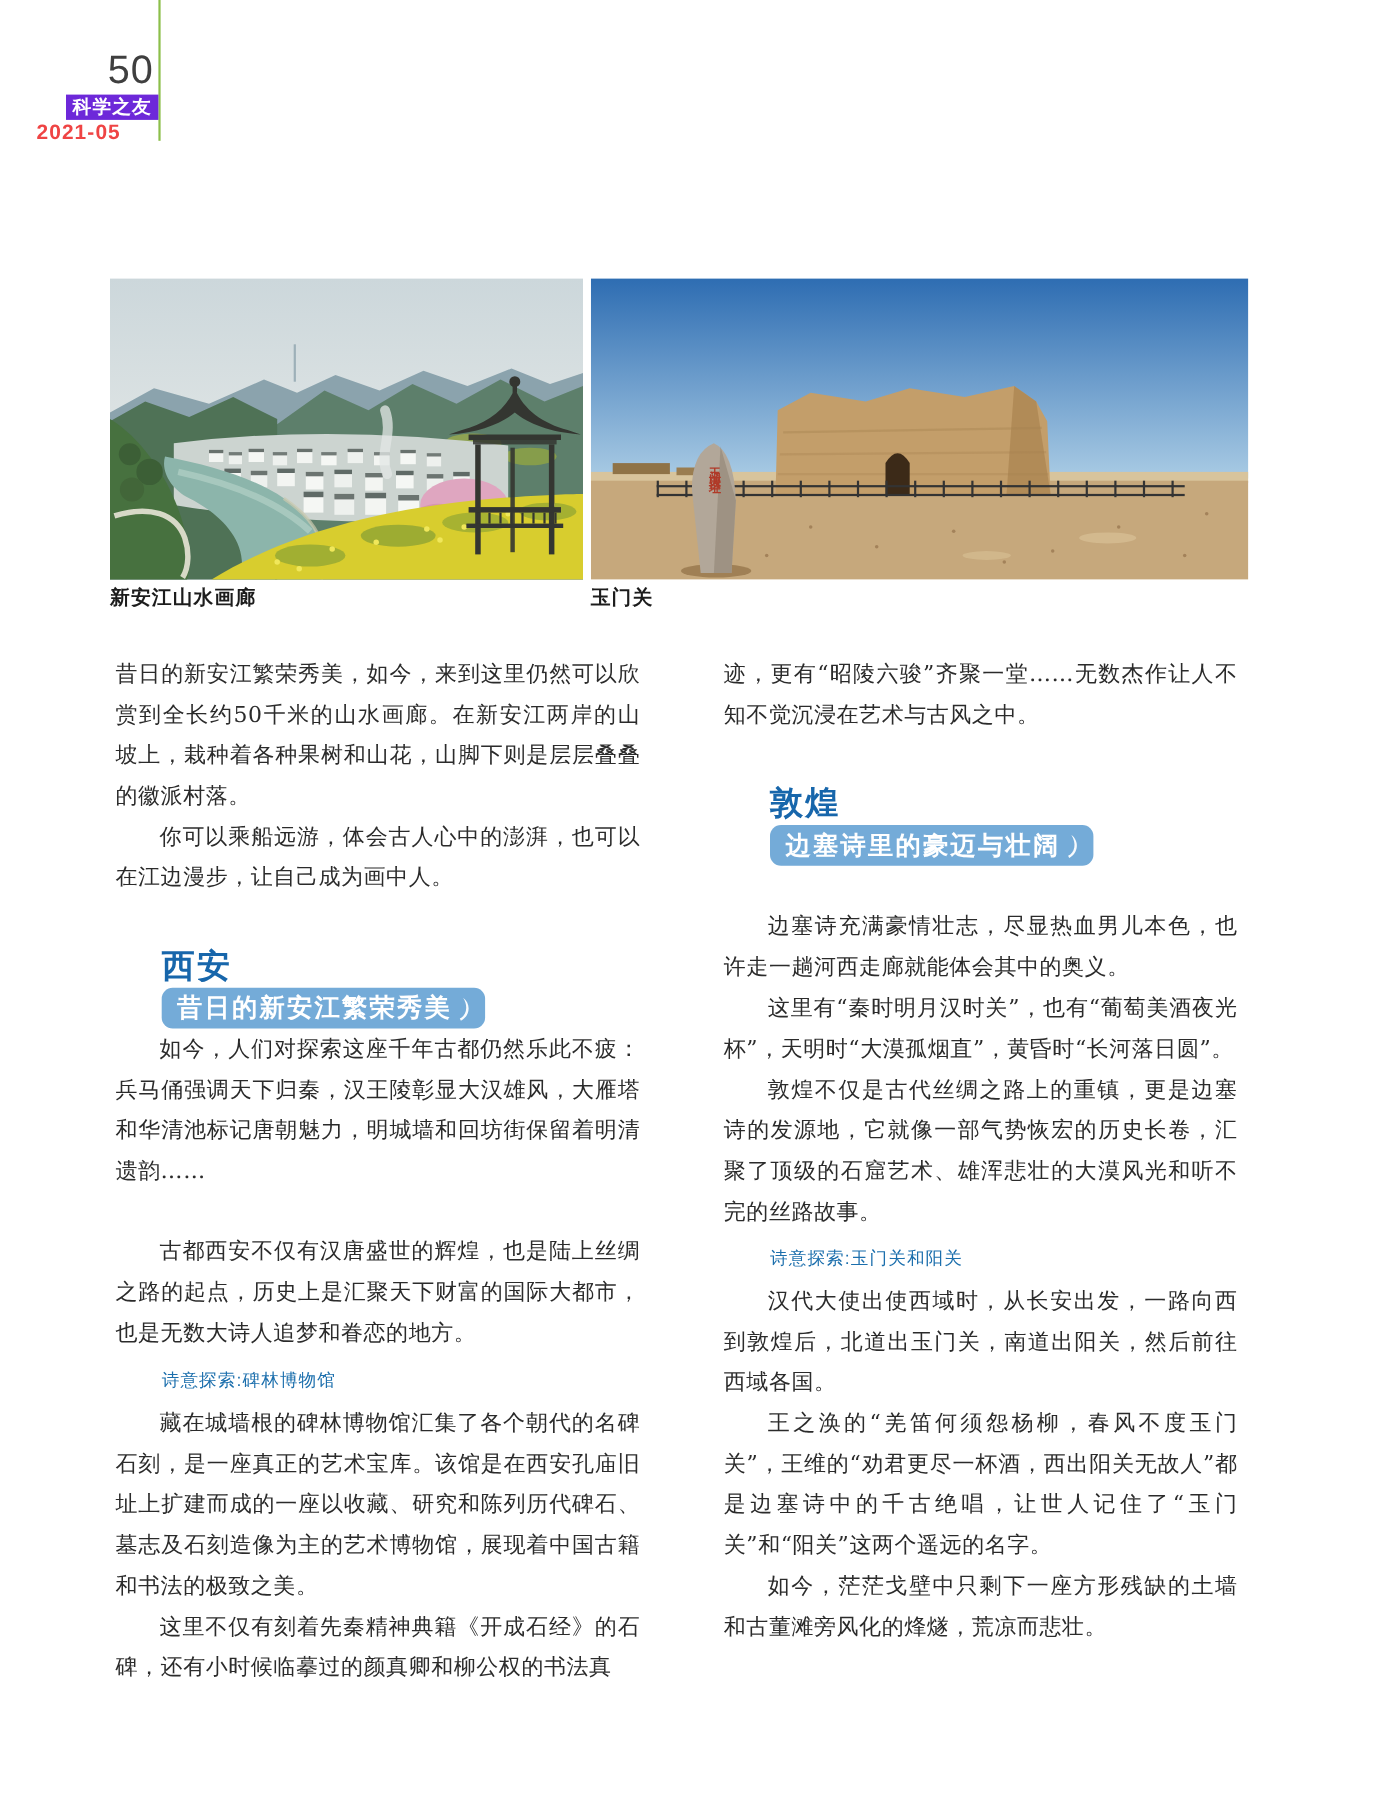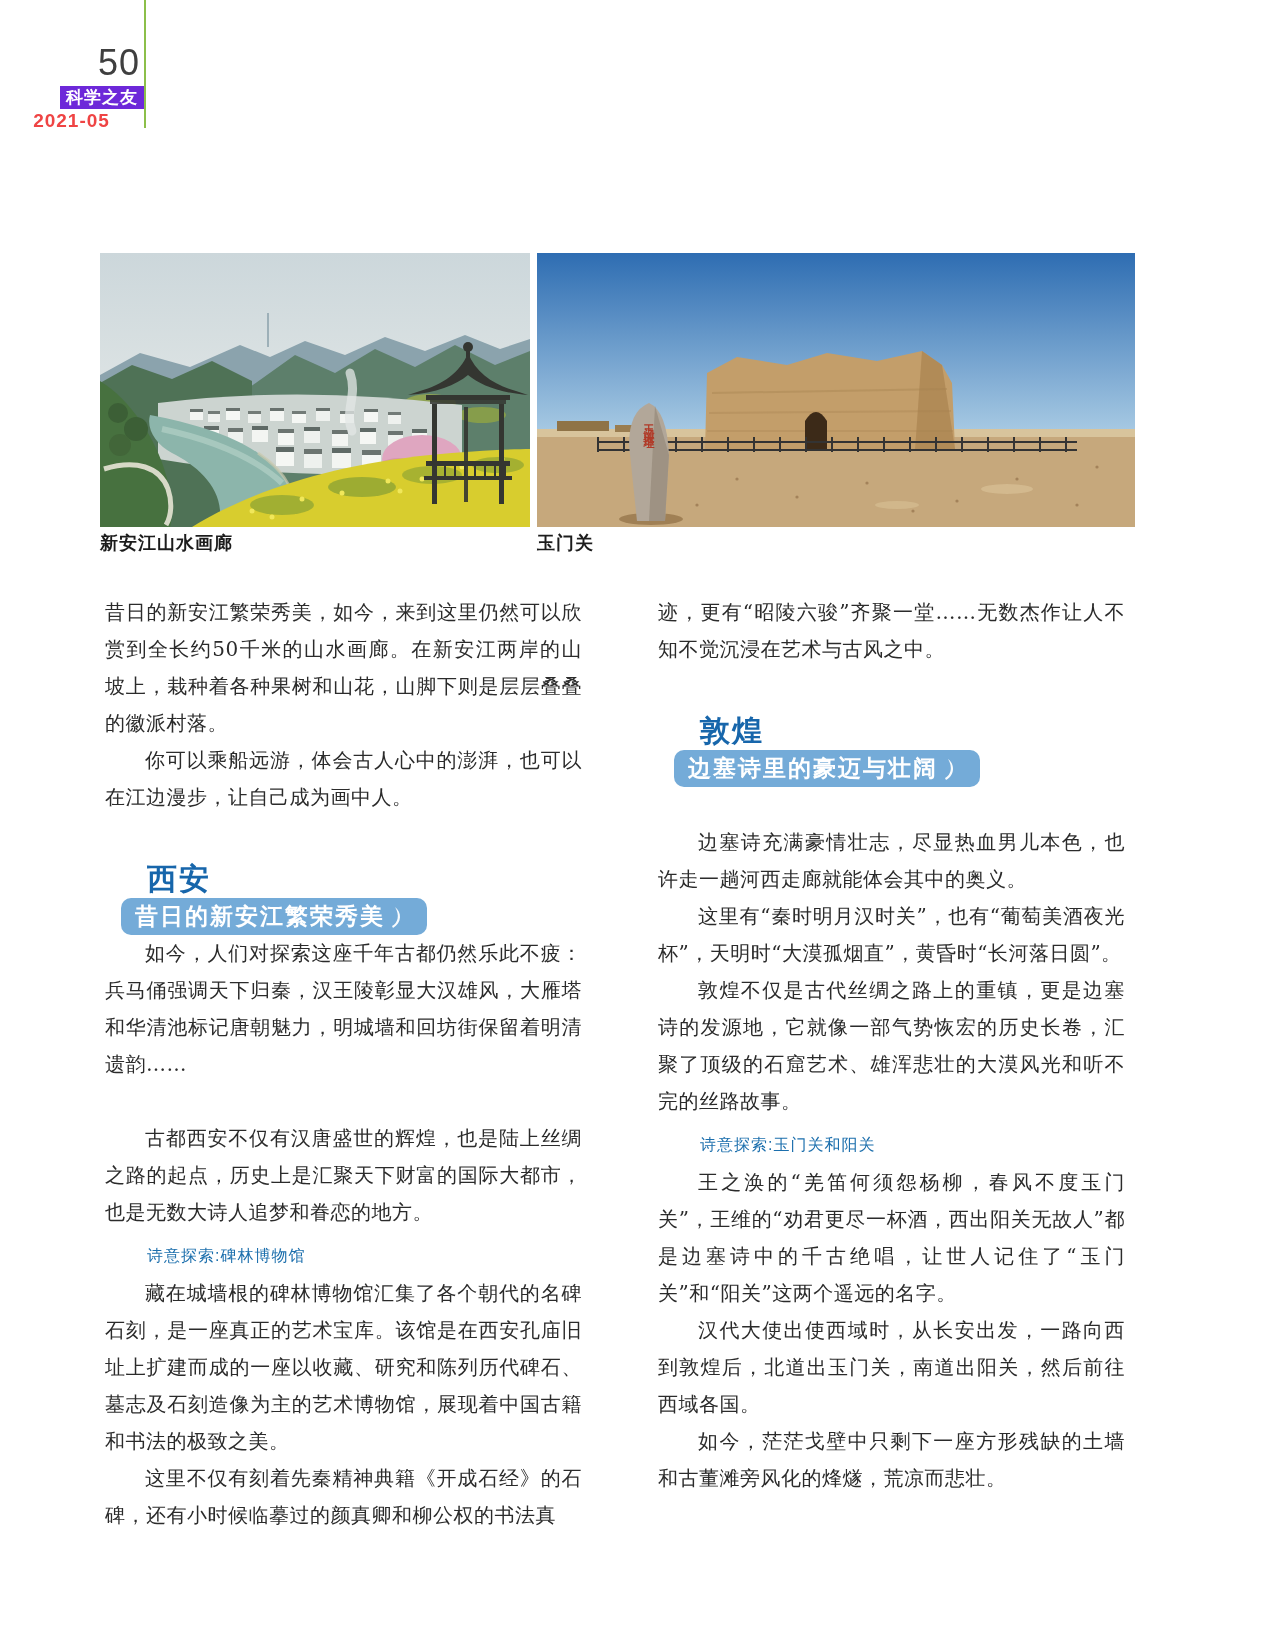--- a/index.html
+++ b/index.html
@@ -31,22 +31,22 @@
   
   .col{position:absolute;top:594px;}
   .col-left{left:105px;width:477px;}
   .col-right{left:658px;width:467px;}
   .col p{margin:0;font-size:20px;line-height:37px;text-align:justify;
       text-justify:inter-character;letter-spacing:0.5px;color:#2b2b2b;}
   .col p.indent{text-indent:2em;}
 
   .sec-title{margin:44px 0 0 42px;font-family:"Liberation Sans", sans-serif;
       font-size:30px;line-height:38px;font-weight:bold;color:#1766ab;letter-spacing:2px;}
-  .banner-row{margin:0 0 0 16px;height:37px;display:inline-flex;align-items:center;
-      background:#74abd8;border-radius:10px;padding:0 24px 0 14px;}
+  .banner-row{margin:0 0 0 42px;height:37px;display:inline-flex;align-items:center;
+      background:#74abd8;border-radius:10px;padding:0 12px 0 14px;}
   .banner-text{font-family:"Liberation Sans", sans-serif;font-size:23px;font-weight:bold;
       color:#ffffff;letter-spacing:2px;white-space:nowrap;}
   .banner-wrap{display:block;}
   .curl{margin-left:4px;}
   .body-start{margin-top:37px !important;font-family:Liberation Serif, serif;}
   .subheader{margin:6px 0 0 42px;font-family:"Liberation Sans", sans-serif;
       font-size:16px;line-height:38px;font-weight:normal;color:#1c6fad;letter-spacing:1px;}
 </style>
 </head>
 <body>
@@ -286,18 +286,18 @@
           <path d="M3 21 C9 18 11 10 6 2 C13 7 13 18 4 23 Z" fill="#ffffff" opacity="0.95"></path>
         </svg>
       </div>
     </div>
 
     <p class="indent body-start">边塞诗充满豪情壮志，尽显热血男儿本色，也许走一趟河西走廊就能体会其中的奥义。</p>
     <p class="indent">这里有“秦时明月汉时关”，也有“葡萄美酒夜光杯”，天明时“大漠孤烟直”，黄昏时“长河落日圆”。</p>
     <p class="indent">敦煌不仅是古代丝绸之路上的重镇，更是边塞诗的发源地，它就像一部气势恢宏的历史长卷，汇聚了顶级的石窟艺术、雄浑悲壮的大漠风光和听不完的丝路故事。</p>
 
     <h3 class="subheader">诗意探索:玉门关和阳关</h3>
+    <p class="indent">汉代大使出使西域时，从长安出发，一路向西到敦煌后，北道出玉门关，南道出阳关，然后前往西域各国。</p>
     <p class="indent">王之涣的“羌笛何须怨杨柳，春风不度玉门关”，王维的“劝君更尽一杯酒，西出阳关无故人”都是边塞诗中的千古绝唱，让世人记住了“玉门关”和“阳关”这两个遥远的名字。</p>
-    <p class="indent">汉代大使出使西域时，从长安出发，一路向西到敦煌后，北道出玉门关，南道出阳关，然后前往西域各国。</p>
     <p class="indent">如今，茫茫戈壁中只剩下一座方形残缺的土墙和古董滩旁风化的烽燧，荒凉而悲壮。</p>
   </div>
 
 </div>
 
 </body></html>

